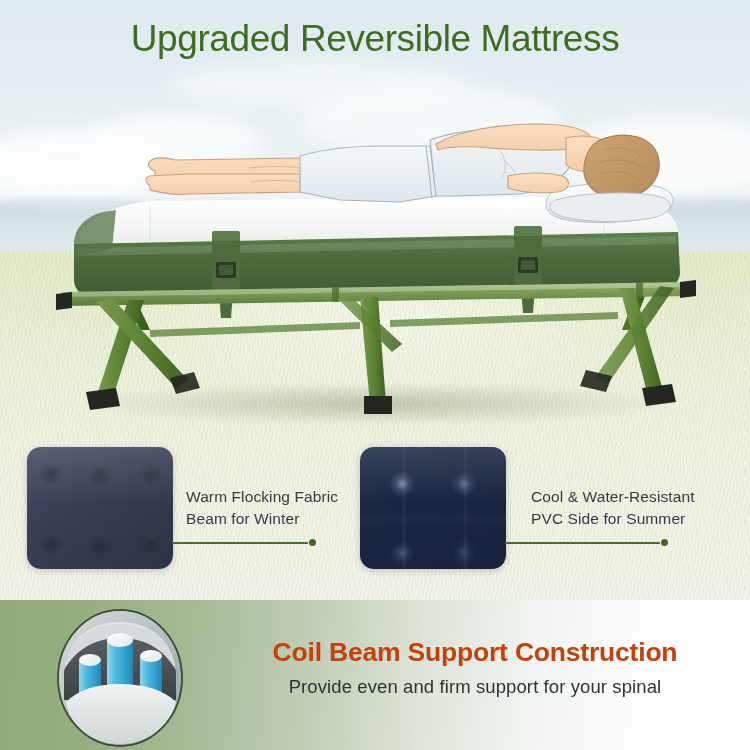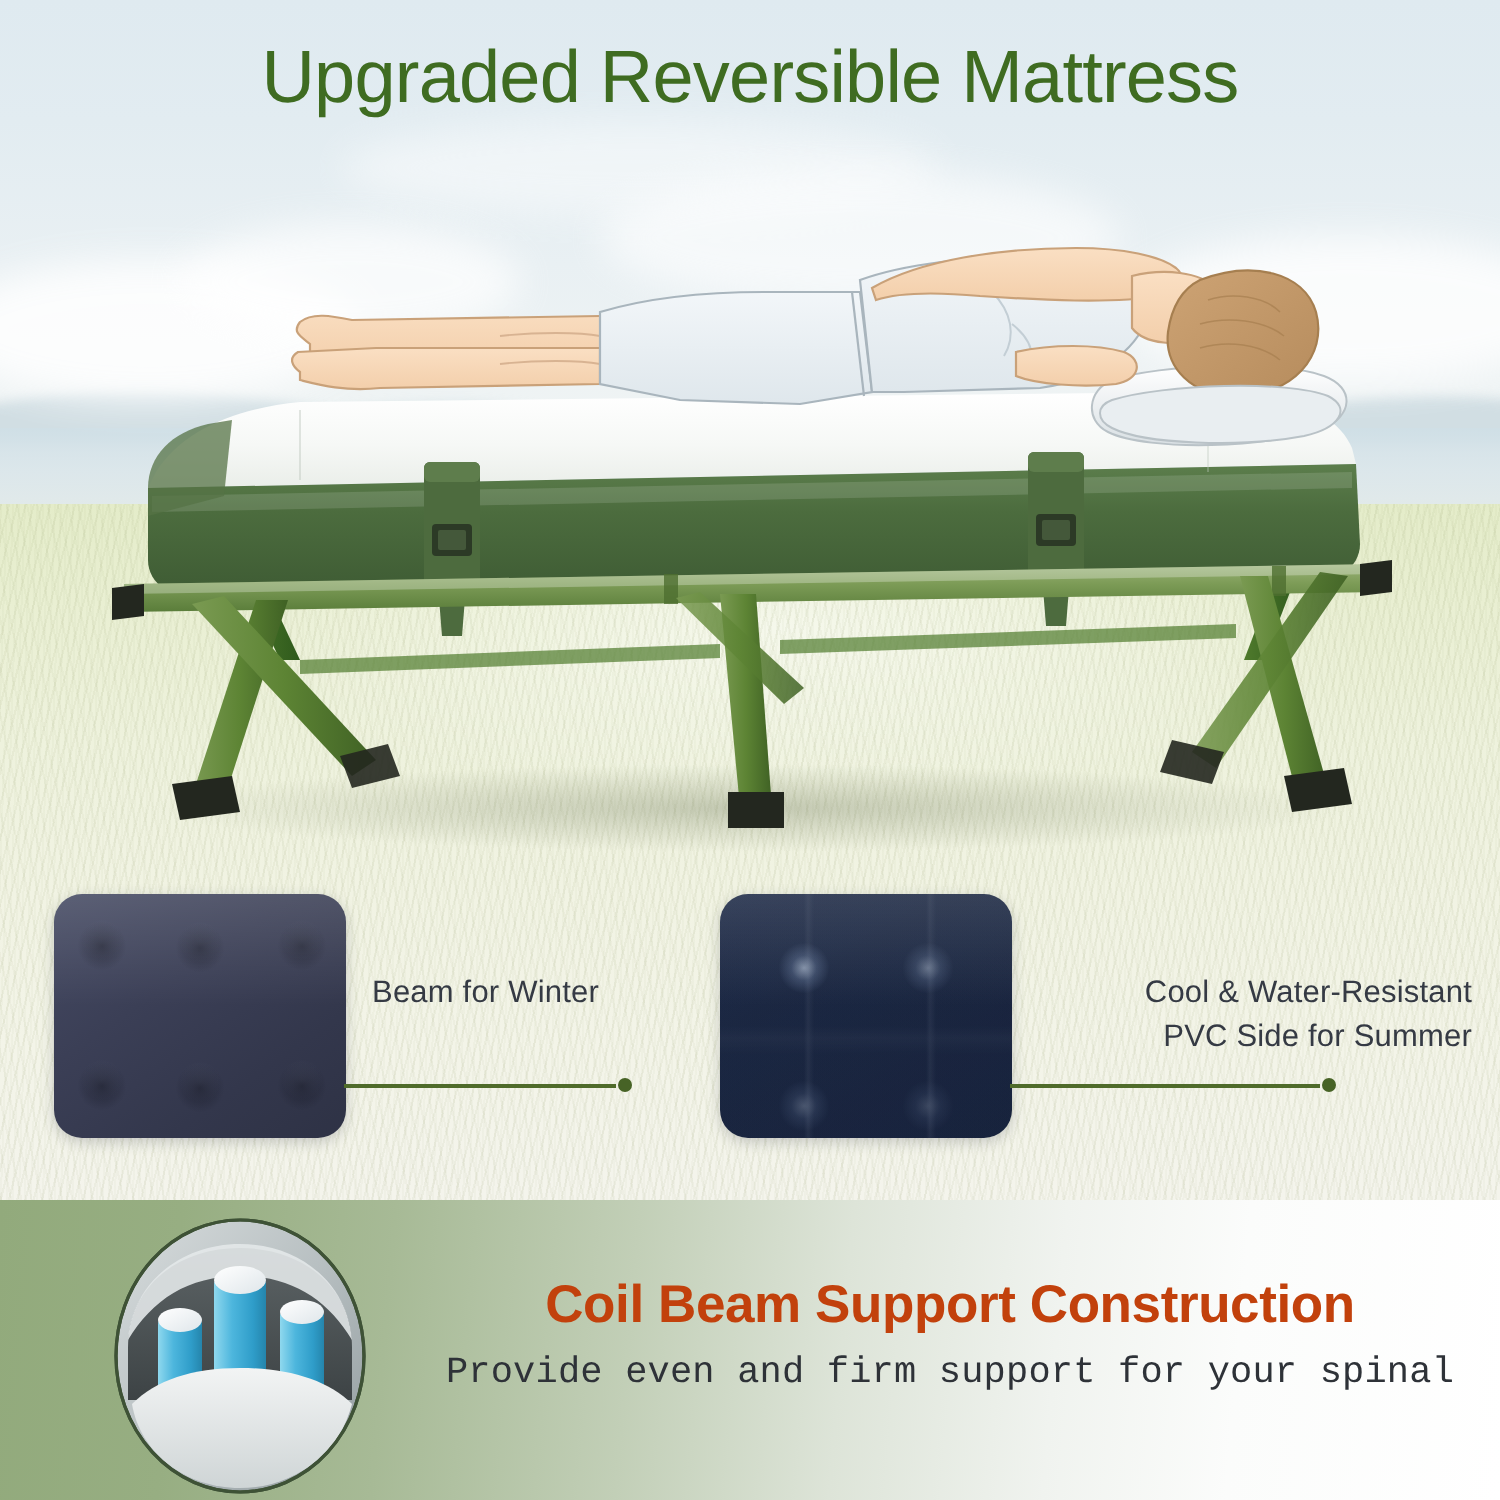--- a/index.html
+++ b/index.html
@@ -191,21 +191,21 @@
 
   .callout-label {
     position: absolute;
     font-size: 15.5px;
     line-height: 22px;
     color: #353a44;
     font-weight: 500;
     letter-spacing: .1px;
   }
   .label-left  { left: 186px; top: 56px; width: 185px; }
-  .label-right { left: 531px; top: 56px; width: 205px; text-align: right; }
+  .label-right { left: 531px; top: 56px; width: 205px; }
 
   .lead-line {
     position: absolute;
     height: 1.6px;
     background: #4f6b2a;
     top: 112px;
   }
   .lead-left  { left: 172px; width: 136px; }
   .lead-right { left: 505px; width: 155px; }
   .lead-dot {
@@ -257,21 +257,20 @@
   }
   .banner-sub {
     position: absolute;
     left: 205px; top: 676px;
     width: 540px;
     text-align: center;
     font-size: 18.5px;
     color: #2e3238;
     letter-spacing: .1px;
     z-index: 24;
-    font-family: Liberation Mono, monospace;
   }
 </style>
 </head>
 <body>
 
 <div class="page">
 
   <div class="hero">
     <div class="cloud cl5"></div>
     <div class="cloud cl3"></div>
@@ -465,20 +464,21 @@
     <path d="M556,200 C582,192 644,190 664,198 C676,204 670,214 652,218
              C620,224 572,222 556,214 C548,210 548,203 556,200 Z" fill="#e9eef1" stroke="#b9c2c7" stroke-width="1"></path>
   </svg>
 
   <div class="callouts">
 
     <div class="swatch swatch-flock">
       <div class="swatch-gloss"></div>
     </div>
     <div class="callout-label label-left">
+      <div>Warm Flocking Fabric</div>
       <div>Beam for Winter</div>
     </div>
     <div class="lead-line lead-left"></div>
     <div class="lead-dot dot-left"></div>
 
     <div class="swatch swatch-pvc">
       <div class="swatch-gloss"></div>
     </div>
     <div class="callout-label label-right">
       <div>Cool &amp; Water-Resistant</div>

